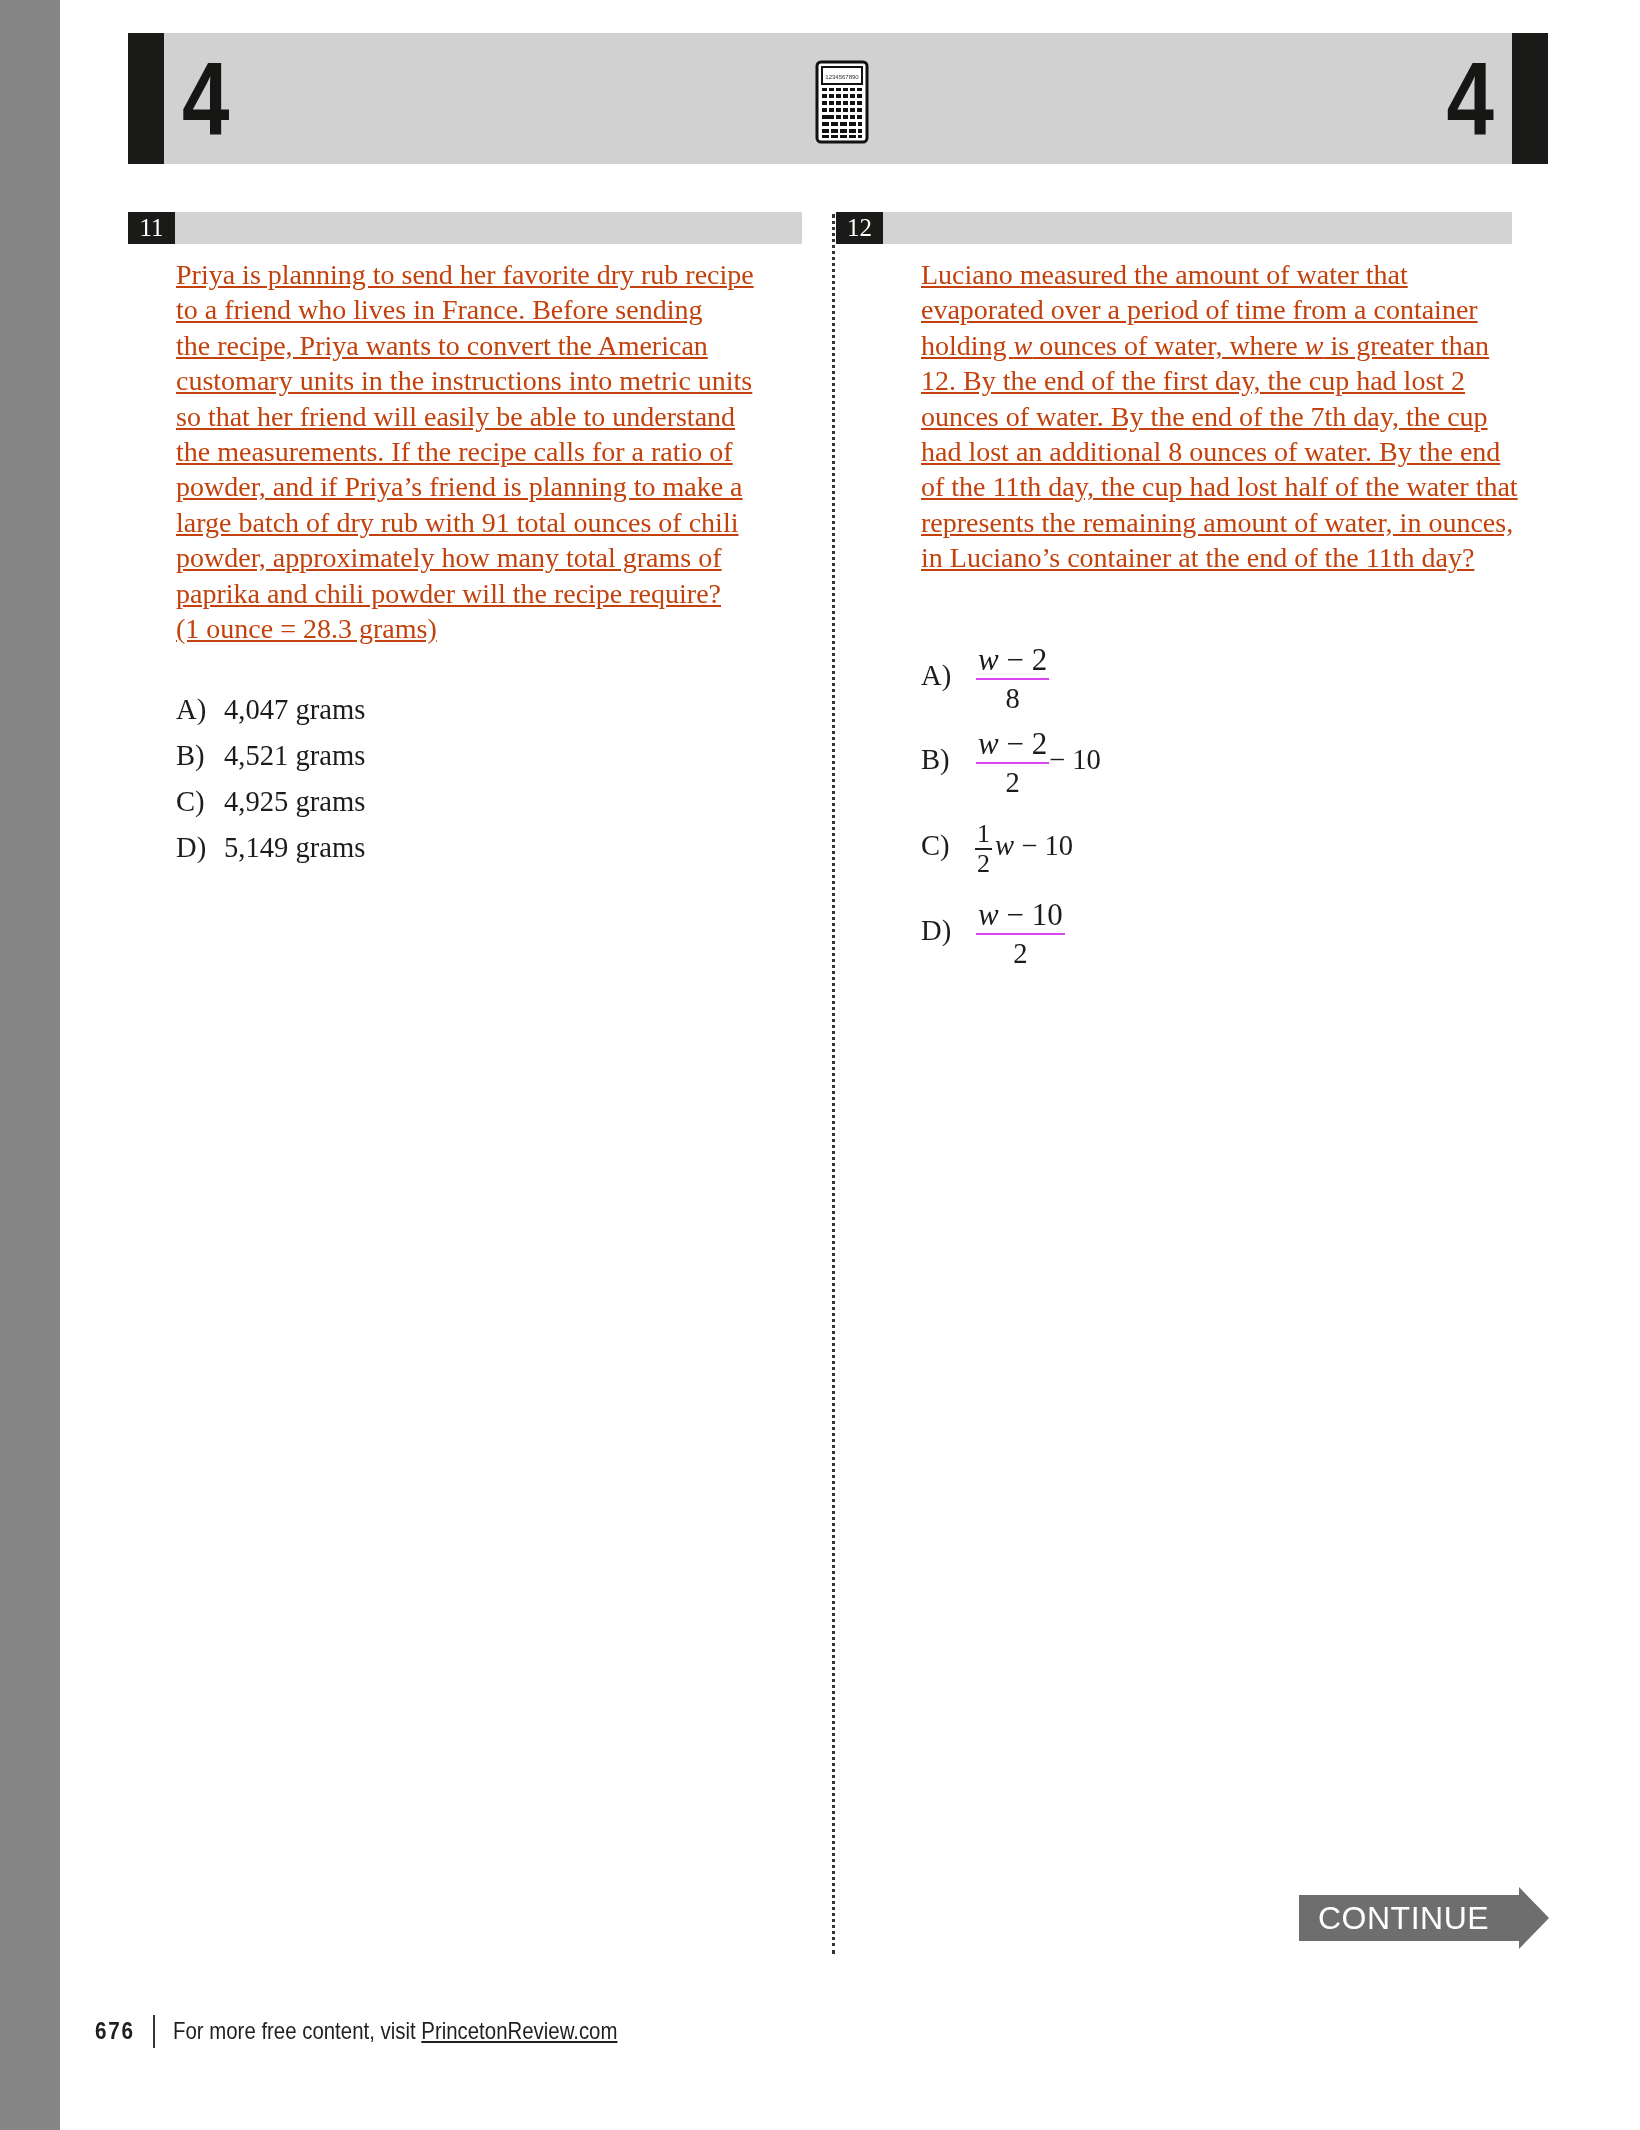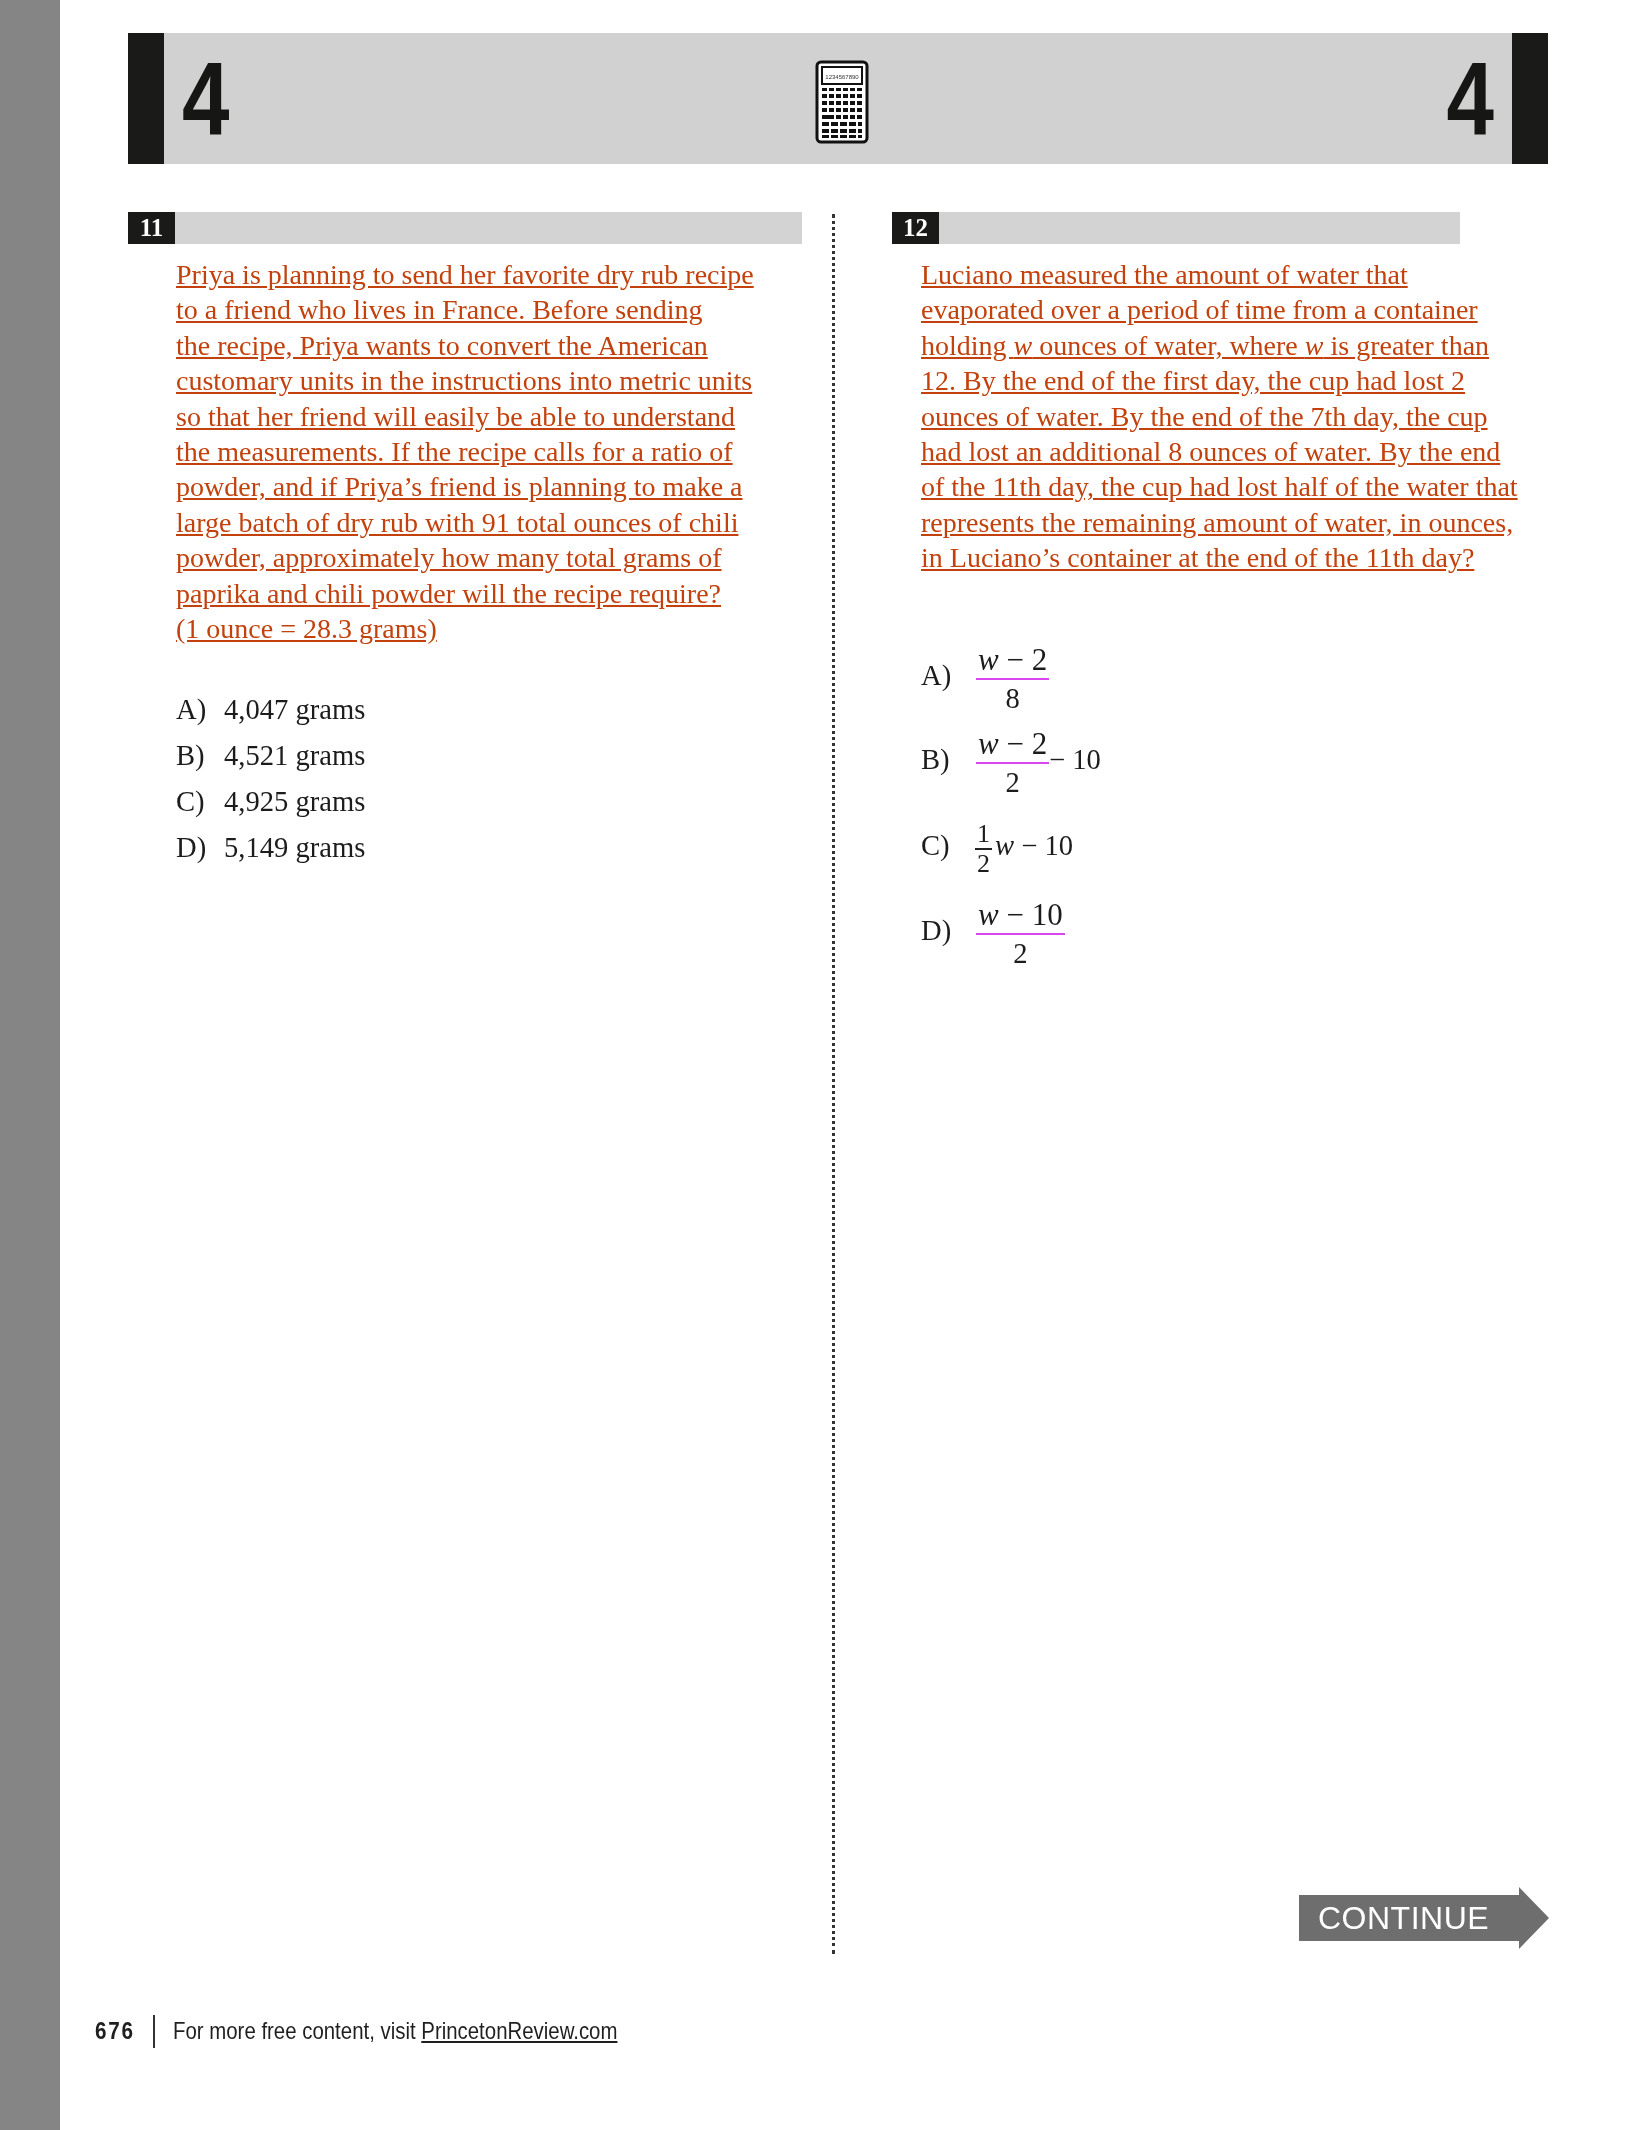--- a/index.html
+++ b/index.html
@@ -9,23 +9,23 @@
   .left-strip { position:absolute; left:0; top:0; width:60px; height:2130px; background:#858585; }
 
   .banner { position:absolute; left:128px; top:33px; width:1420px; height:131px; background:#d1d1d1; }
   .banner-bar-left { position:absolute; left:0; top:0; width:36px; height:131px; background:#1a1a18; }
   .banner-bar-right { position:absolute; right:0; top:0; width:36px; height:131px; background:#1a1a18; }
   .section-num { position:absolute; top:14px; font-family:"Liberation Sans","DejaVu Sans",sans-serif; font-weight:bold; font-size:104px; line-height:104px; color:#161614; transform:scaleX(0.82); }
   .section-num.left { left:54px; transform-origin:left center; }
   .section-num.right { right:54px; transform-origin:right center; }
   .calculator { position:absolute; left:686px; top:27px; width:56px; height:84px; }
 
-  .qbar { position:absolute; top:212px; height:32px; background:#d3d3d3;font-weight:bold; }
+  .qbar { position:absolute; top:212px; height:32px; background:#d3d3d3; }
   .qbar.q11 { left:128px; width:674px; }
-  .qbar.q12 { left:892px; width:568px; }
+  .qbar.q12 { left:836px; width:676px; }
   .qnum { position:absolute; left:0; top:0; width:47px; height:32px; background:#1a1a18; color:#fff; font-size:25px; line-height:32px; text-align:center; }
 
   .divider { position:absolute; left:832px; top:214px; height:1740px; border-left:3px dotted #333; }
 
   .qtext { position:absolute; font-size:28px; line-height:35.4px; color:#c2410c;text-decoration:underline; }
   .qtext.q11 { left:176px; top:257px; width:620px; }
   .qtext.q12 { left:921px; top:257px; width:625px; }
   .qtext .line { display:block; white-space:nowrap; }
   .qtext i { font-style:italic; }
 

